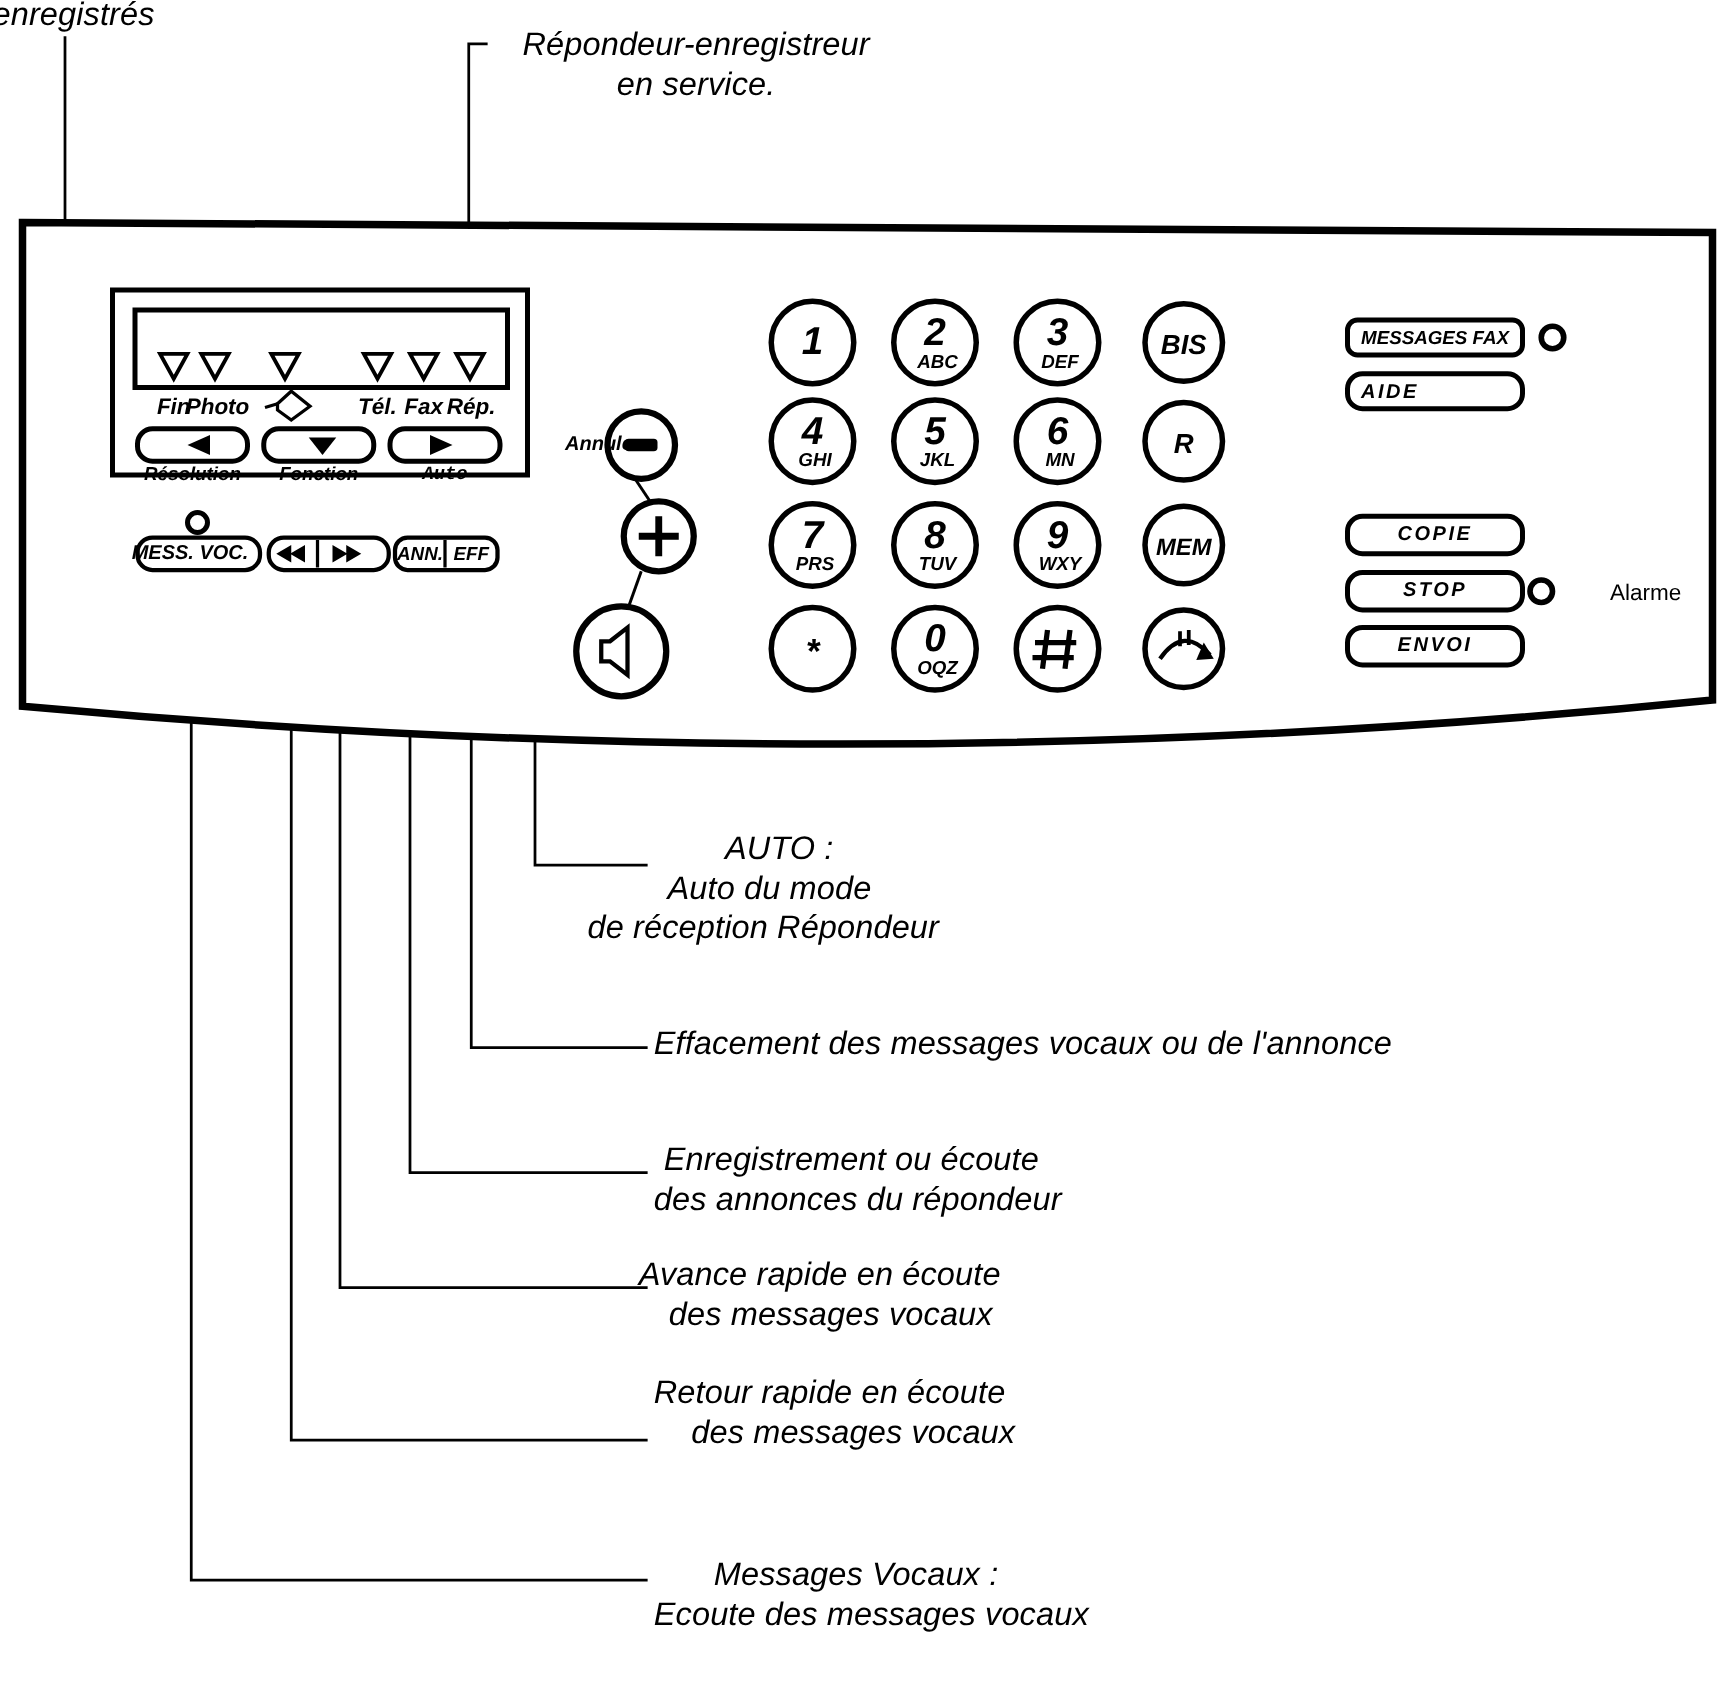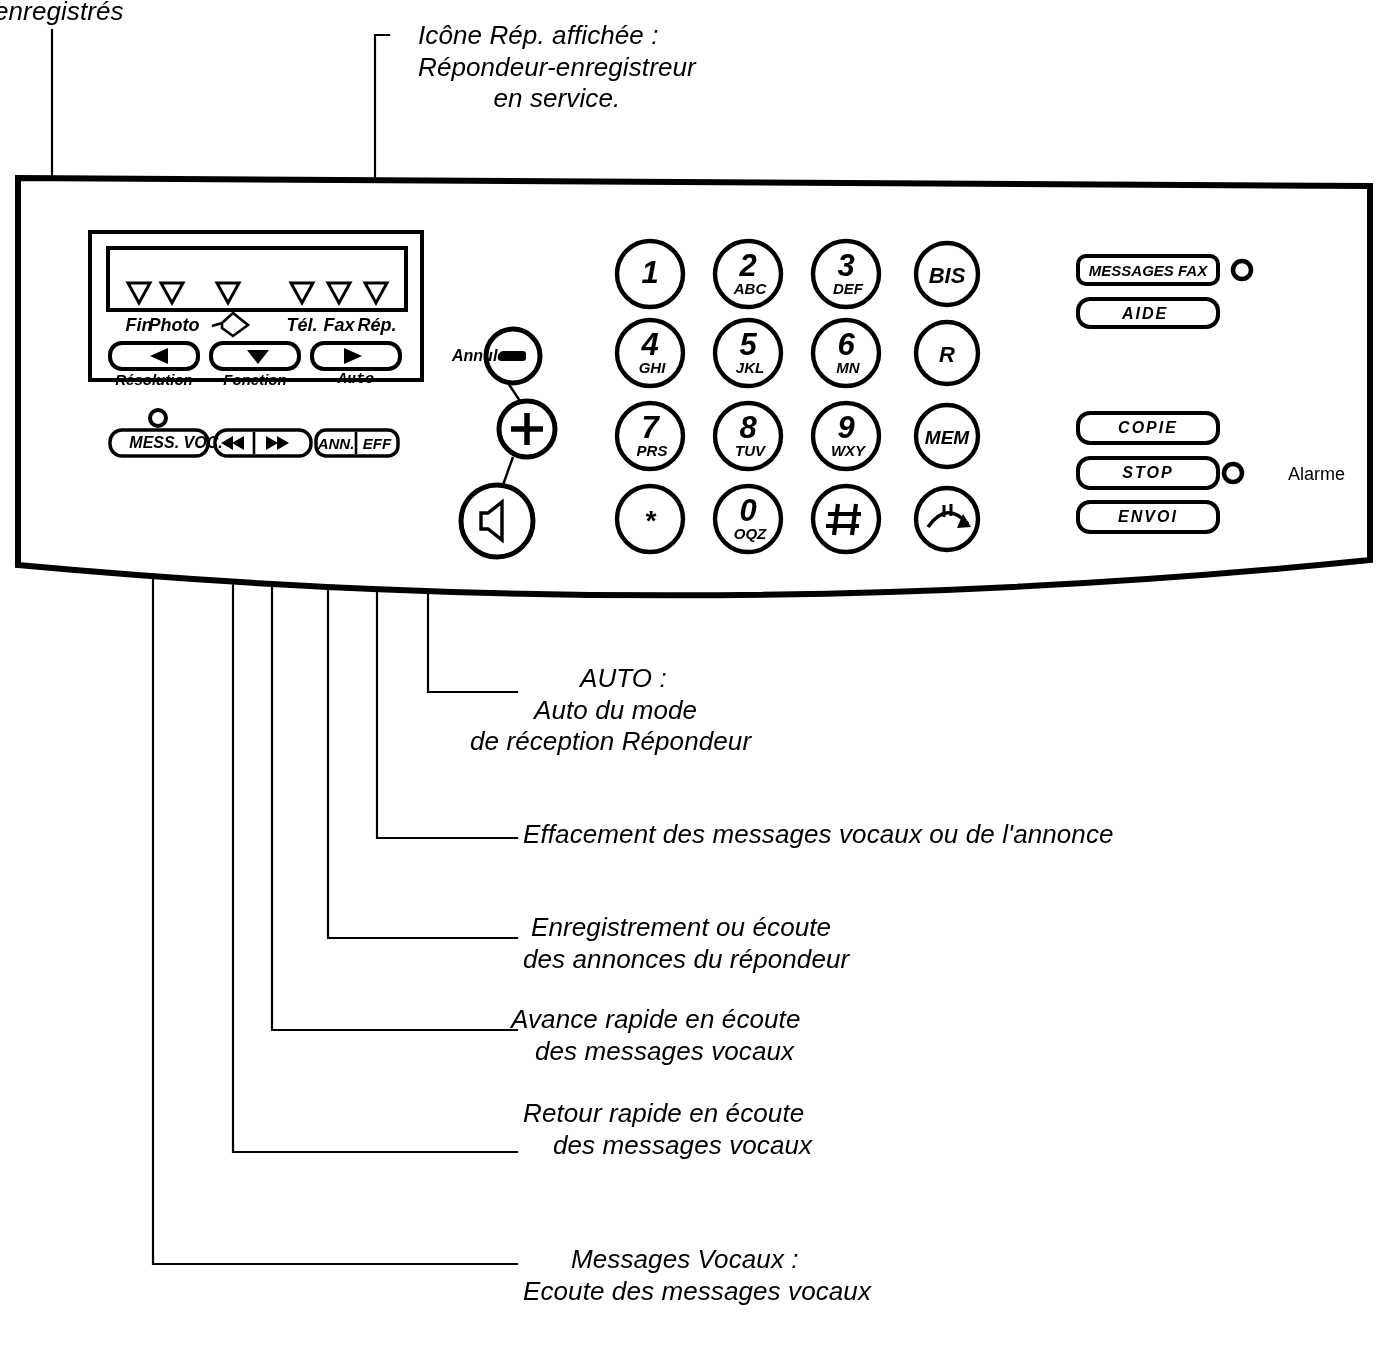--- a/index.html
+++ b/index.html
@@ -176,21 +176,20 @@
 
       <text class="keytxt" x="650" y="530" font-size="28">*</text>
       <text class="keytxt" x="748" y="521" font-size="31">0</text>
       <text class="keytxt" x="750" y="539" font-size="15">OQZ</text>
     </g>
   </svg>
 
   <div class="cal cal-26" style="left:-6px;top:-4px;">enregistrés</div>
 
   <div style="position:absolute;left:418px;top:20px;">
-    <div class="cal cal-26" style="position:static;">Icône Rép. affichée :</div>
     <div class="cal cal-26" style="position:static;">Répondeur-enregistreur</div>
     <div class="cal cal-26" style="position:static;text-align:center;">en service.</div>
   </div>
 
   <div style="position:absolute;left:470px;top:663px;">
     <div class="cal cal-26" style="position:static;padding-left:110px;">AUTO :</div>
     <div class="cal cal-26" style="position:static;padding-left:64px;">Auto du mode</div>
     <div class="cal cal-26" style="position:static;">de réception Répondeur</div>
   </div>
 
@@ -219,28 +218,28 @@
   <div class="pnl-lbl" style="left:110px;top:316px;width:58px;font-size:18px;">Fin</div>
   <div class="pnl-lbl" style="left:143px;top:316px;width:62px;font-size:18px;">Photo</div>
   <div class="pnl-lbl" style="left:273px;top:316px;width:58px;font-size:18px;">Tél.</div>
   <div class="pnl-lbl" style="left:311px;top:316px;width:56px;font-size:18px;">Fax</div>
   <div class="pnl-lbl" style="left:348px;top:316px;width:58px;font-size:18px;">Rép.</div>
 
   <div class="pnl-lbl" style="left:110px;top:372px;width:88px;font-size:15px;">Résolution</div>
   <div class="pnl-lbl" style="left:211px;top:372px;width:88px;font-size:15px;">Fonction</div>
   <div class="pnl-lbl" style="left:312px;top:372px;width:88px;font-size:15px;font-family:Liberation Mono, monospace;">Auto</div>
 
-  <div class="pnl-lbl" style="left:120px;top:435px;width:112px;font-size:16px;">MESS. VOC.</div>
+  <div class="pnl-lbl" style="left:96px;top:435px;width:112px;font-size:16px;">MESS. VOC.</div>
   <div class="pnl-lbl" style="left:316px;top:436px;width:40px;font-size:15px;">ANN.</div>
   <div class="pnl-lbl" style="left:356px;top:436px;width:42px;font-size:15px;">EFF</div>
 
   <div class="annule" style="left:452px;top:347px;">Annule</div>
 
   <div class="pnl-lbl" style="left:1078px;top:263px;width:140px;font-size:15px;">MESSAGES FAX</div>
-  <div class="pnl-lbl" style="left:1075px;top:306px;width:140px;font-size:16px;letter-spacing:2px;">AIDE</div>
+  <div class="pnl-lbl" style="left:1042px;top:306px;width:140px;font-size:16px;letter-spacing:2px;">AIDE</div>
   <div class="pnl-lbl" style="left:1078px;top:420px;width:140px;font-size:16px;letter-spacing:2px;">COPIE</div>
   <div class="pnl-lbl" style="left:1078px;top:465px;width:140px;font-size:16px;letter-spacing:2px;">STOP</div>
   <div class="pnl-lbl" style="left:1078px;top:509px;width:140px;font-size:16px;letter-spacing:2px;">ENVOI</div>
 
   <div class="alarme" style="left:1252px;top:464px;margin-left:36px;">Alarme</div>
 
   <div style="position:absolute;left:617px;top:241px;width:66px;height:66px;border-radius:50%;"></div>
   <div style="position:absolute;left:715px;top:241px;width:66px;height:66px;border-radius:50%;"></div>
   <div style="position:absolute;left:813px;top:241px;width:66px;height:66px;border-radius:50%;"></div>
   <div style="position:absolute;left:916px;top:243px;width:62px;height:62px;border-radius:50%;"></div>

